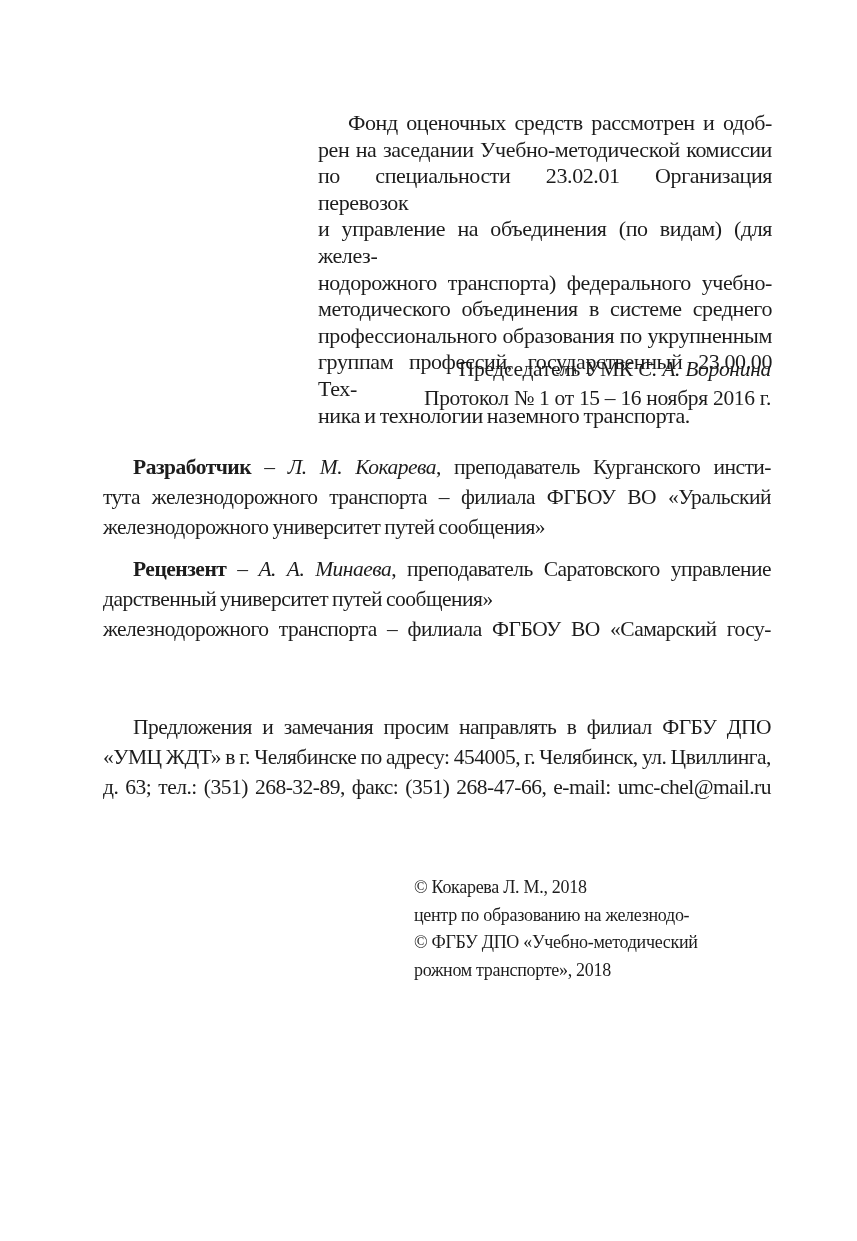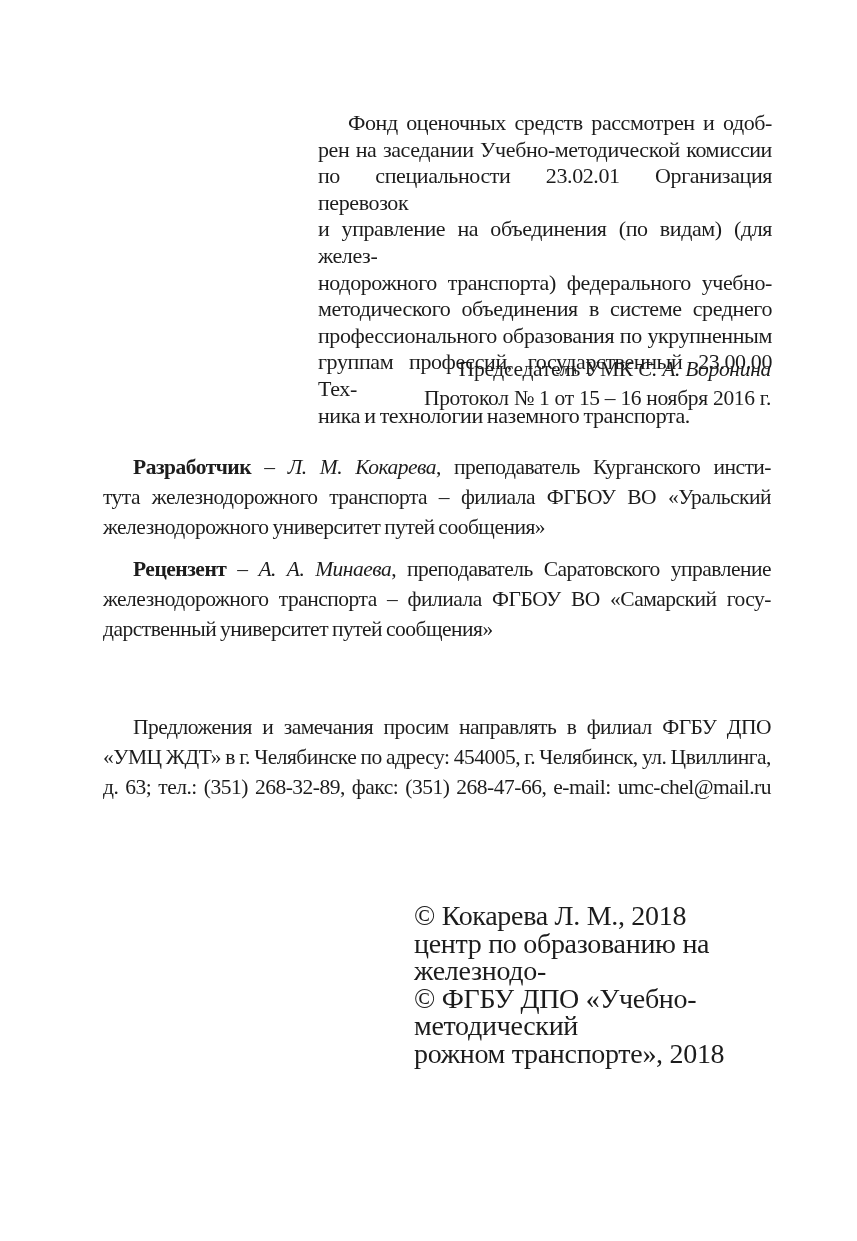--- a/index.html
+++ b/index.html
@@ -48,24 +48,23 @@
     word-spacing: -1px;
   }
   .developer { top: 452px; }
   .reviewer  { top: 554px; }
   .contact   { top: 712px; }
   
   .copyright {
     left: 414px;
     top: 874px;
     width: 380px;
-    font-size: 28px;
+    font-size: 18px;
     line-height: 27.6px;
     letter-spacing: -0.3px;
-    margin-top: 28px;
   }
   .t-line { display: block; }
   
   .jl {
     text-align: justify;
     text-align-last: justify;
   }
   
   .ti { text-indent: 30px; }
   b { font-weight: bold; }
@@ -92,22 +91,22 @@
 </div>
 
 <div class="block para developer">
   <span class="t-line jl ti"><b>Разработчик</b><span> – </span><i>Л. М. Кокарева</i><span>, преподаватель Курганского инсти-</span></span>
   <span class="t-line jl">тута железнодорожного транспорта – филиала ФГБОУ ВО «Уральский</span>
   <span class="t-line">железнодорожного университет путей сообщения»</span>
 </div>
 
 <div class="block para reviewer">
   <span class="t-line jl ti"><b>Рецензент</b><span> – </span><i>А. А. Минаева</i><span>, преподаватель Саратовского управление</span></span>
+  <span class="t-line">дарственный университет путей сообщения»</span>
   <span class="t-line jl">железнодорожного транспорта – филиала ФГБОУ ВО «Самарский госу-</span>
-  <span class="t-line">дарственный университет путей сообщения»</span>
 </div>
 
 <div class="block para contact">
   <span class="t-line jl ti">Предложения и замечания просим направлять в филиал ФГБУ ДПО</span>
   <span class="t-line jl">«УМЦ ЖДТ» в г. Челябинске по адресу: 454005, г. Челябинск, ул. Цвиллинга,</span>
   <span class="t-line jl">д. 63; тел.: (351) 268-32-89, факс: (351) 268-47-66, e-mail: umc-chel@mail.ru</span>
 </div>
 
 <div class="block copyright">
   <span class="t-line">© Кокарева Л. М., 2018</span>

